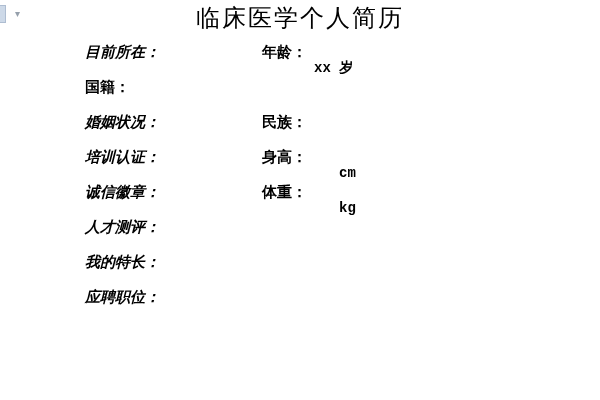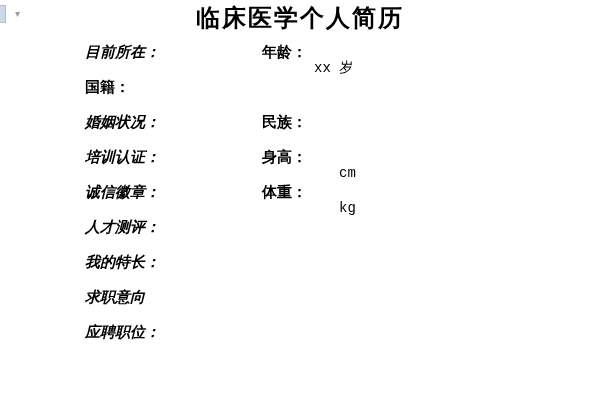--- a/index.html
+++ b/index.html
@@ -40,21 +40,21 @@
     color: #96a0ac;
     font-family: "DejaVu Sans", "Liberation Sans", sans-serif;
   }
 
   
   .doc-title {
     margin: 3px 0 0 0;
     text-align: center;
     font-size: 24px;
     line-height: 31px;
-    font-weight: 700;
+    font-weight: 400;
     letter-spacing: 2px;
     font-family: "Liberation Serif", "DejaVu Serif", serif;
   }
 
   
   .resume-form {
     margin-left: 85px;
     margin-top: 1px;
   }
   .form-row {
@@ -70,21 +70,21 @@
     font-style: italic;
   }
   .right-cell {
     display: flex;
     align-items: center;
   }
   .right-value {
     margin-left: 7px;
     font-family: "Liberation Mono", "DejaVu Sans Mono", monospace;
     font-size: 14px;
-    font-weight: 400;
+    font-weight: 700;
     margin-top: 30px;
   }
   
   .resume-form .form-row:nth-child(4) .right-label { }
   .resume-form .form-row:nth-child(4) .right-value,
   .resume-form .form-row:nth-child(5) .right-value { margin-left: 32px; }
 </style>
 </head>
 <body>
 
@@ -137,22 +137,19 @@
   </div>
 
   <div class="form-row">
     <span class="left-cell">人才测评：</span>
   </div>
 
   <div class="form-row">
     <span class="left-cell">我的特长：</span>
   </div>
 
-  <div class="form-row">
-    <span class="left-cell">求职意向</span>
-  </div>
 
 
   <div class="form-row">
     <span class="left-cell">应聘职位：</span>
   </div>
 
 </div>
 
 </body></html>

